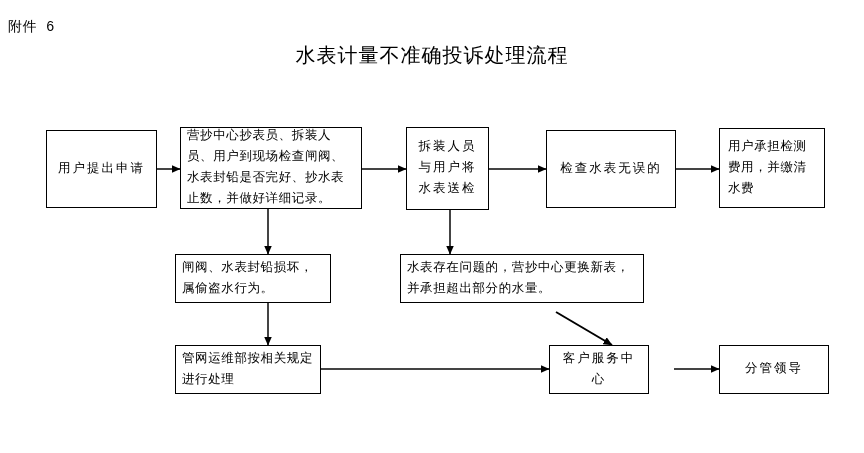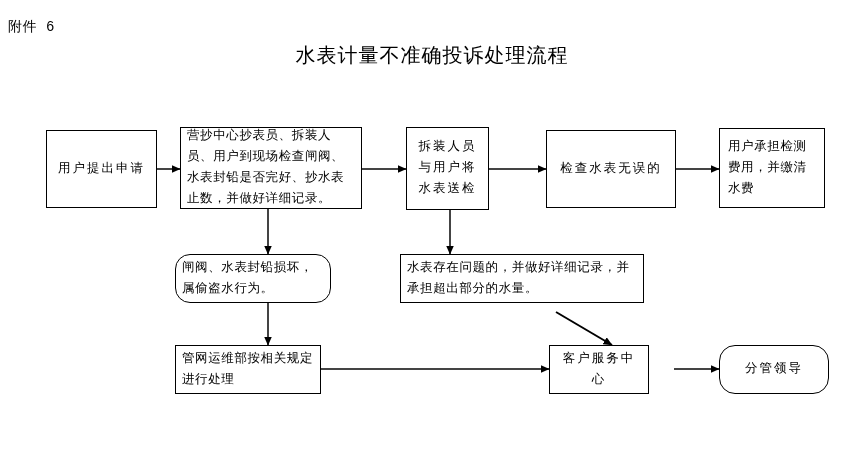--- a/index.html
+++ b/index.html
@@ -117,33 +117,33 @@
   </div>
 
   <div class="node center-text" style="left:546px; top:130px; width:130px; height:78px;">
     <span class="txt">检查水表无误的</span>
   </div>
 
   <div class="node" style="left:719px; top:128px; width:106px; height:80px;padding-left:8px;">
     <span class="txt">用户承担检测费用，并缴清水费</span>
   </div>
 
-  <div class="node" style="left:175px; top:254px; width:156px; height:49px;border-radius:15px;">
+  <div class="node" style="left:175px; top:254px; width:156px; height:49px;">
     <span class="txt">闸阀、水表封铅损坏，属偷盗水行为。</span>
   </div>
 
   <div class="node" style="left:400px; top:254px; width:244px; height:49px;">
-    <span class="txt">水表存在问题的，并做好详细记录，并承担超出部分的水量。</span>
+    <span class="txt">水表存在问题的，营抄中心更换新表，并承担超出部分的水量。</span>
   </div>
 
   <div class="node" style="left:175px; top:345px; width:146px; height:49px;">
     <span class="txt">管网运维部按相关规定进行处理</span>
   </div>
 
   <div class="node center-text" style="left:549px; top:345px; width:100px; height:49px;">
     <span class="txt">客户服务中心</span>
   </div>
 
-  <div class="node center-text" style="left:719px; top:345px; width:110px; height:49px;border-radius:16px;">
+  <div class="node center-text" style="left:719px; top:345px; width:110px; height:49px;">
     <span class="txt">分管领导</span>
   </div>
 
 </div>
 
 </body></html>

